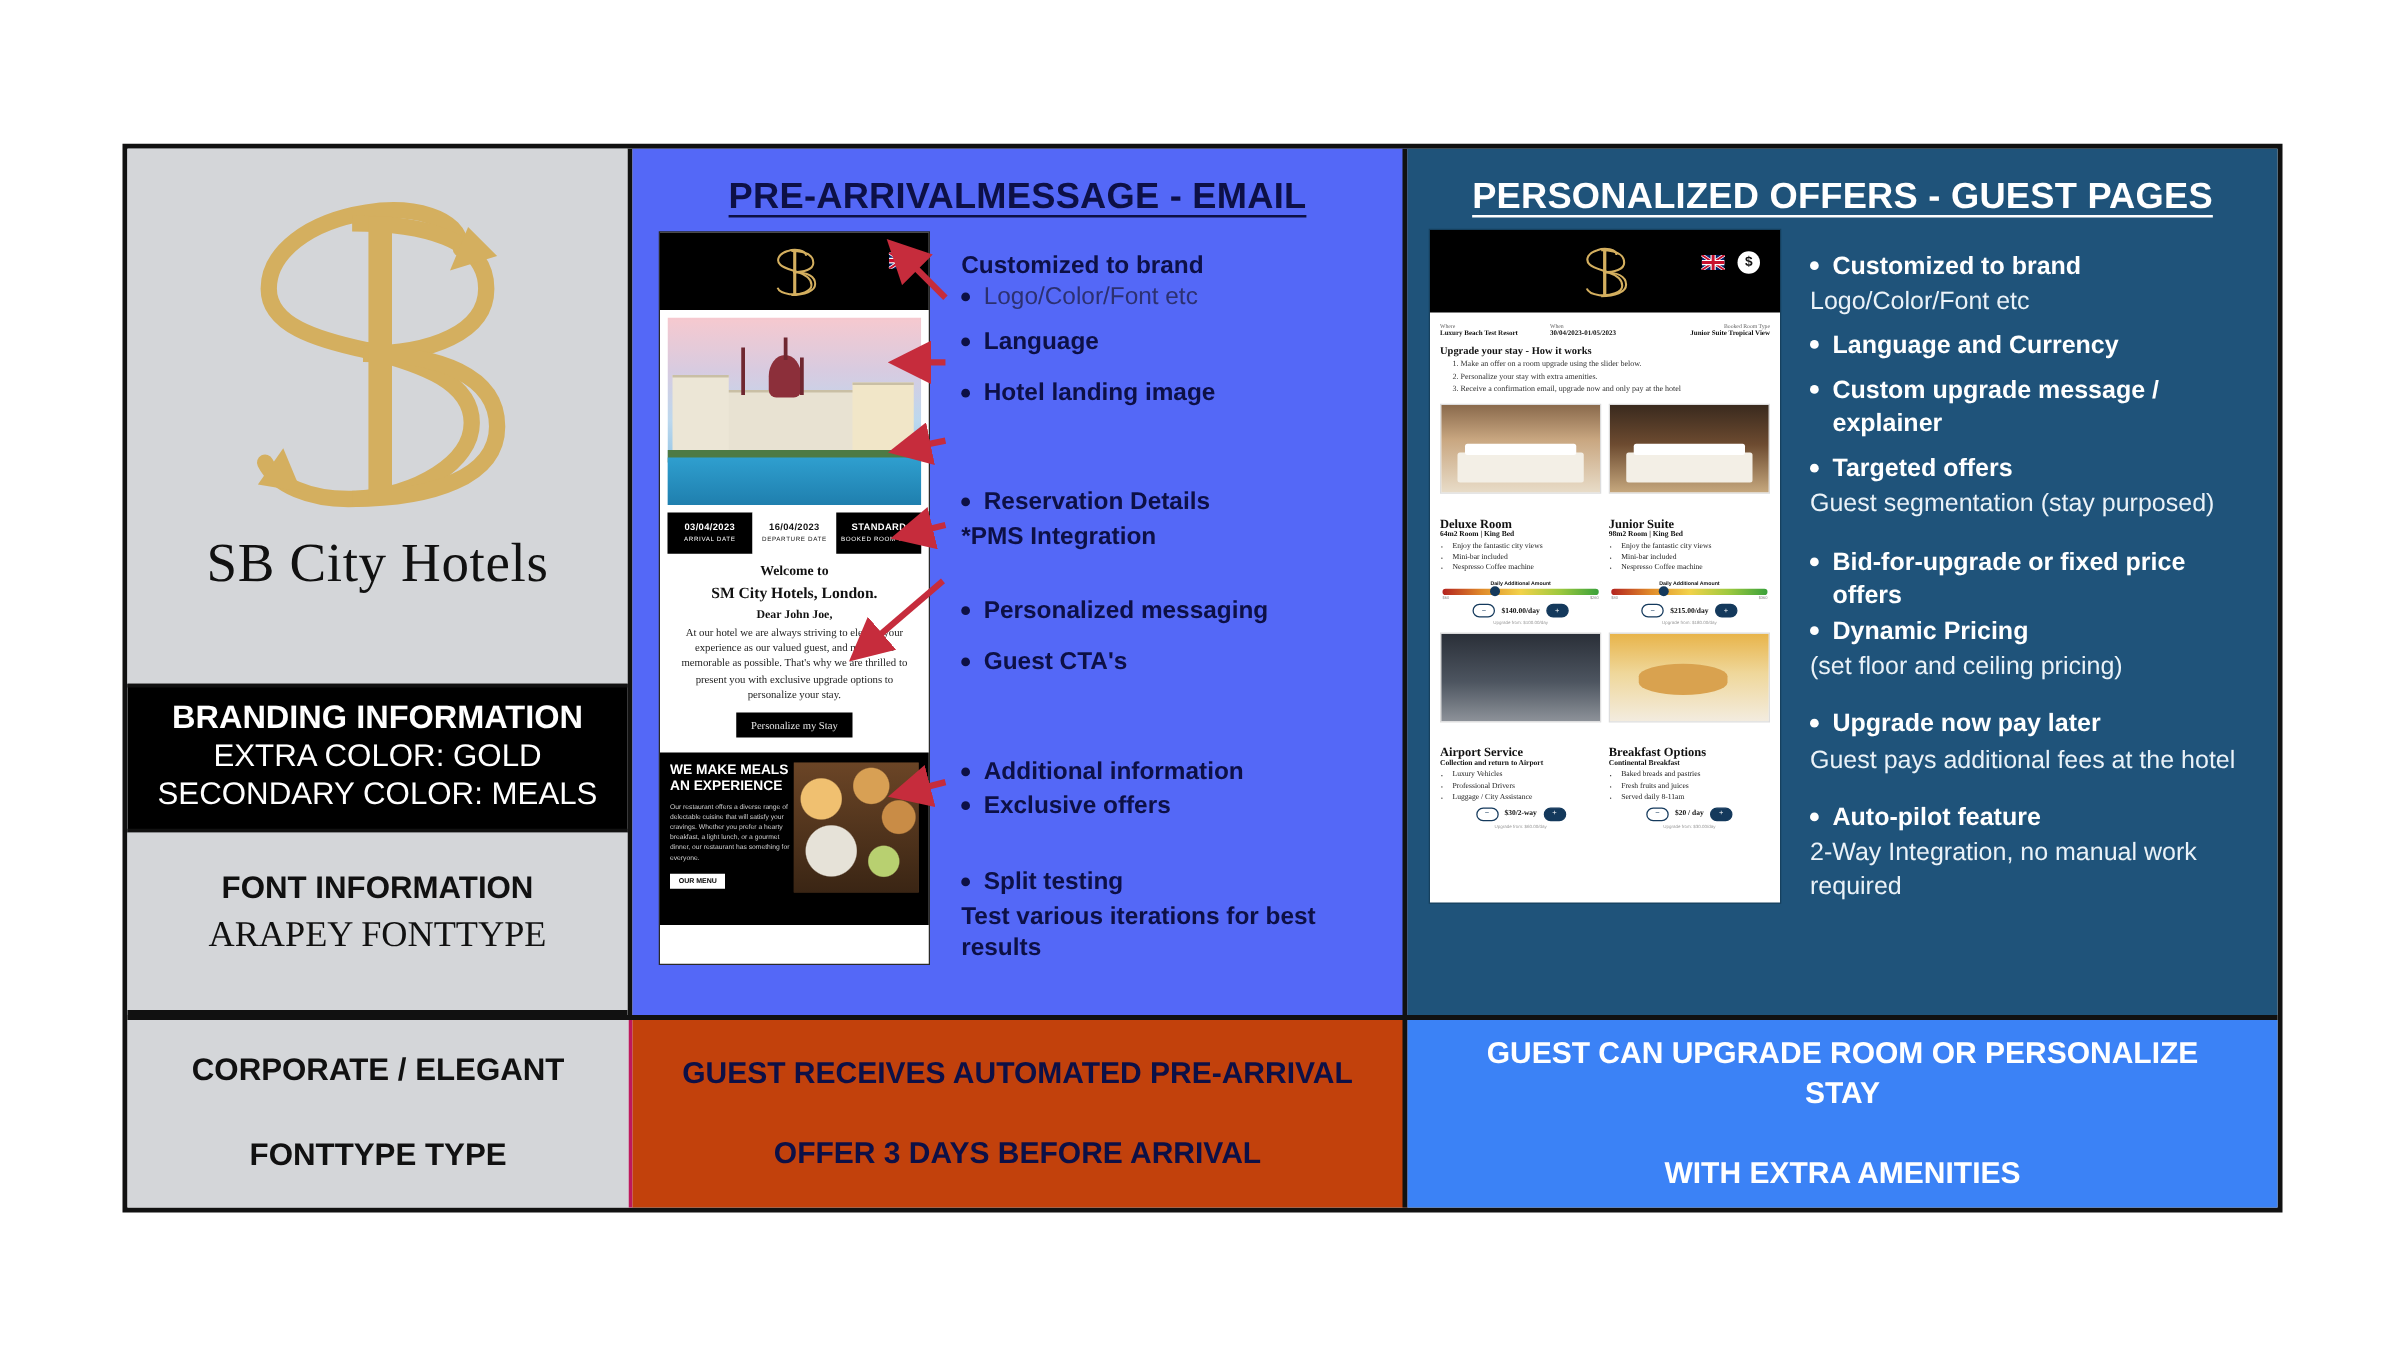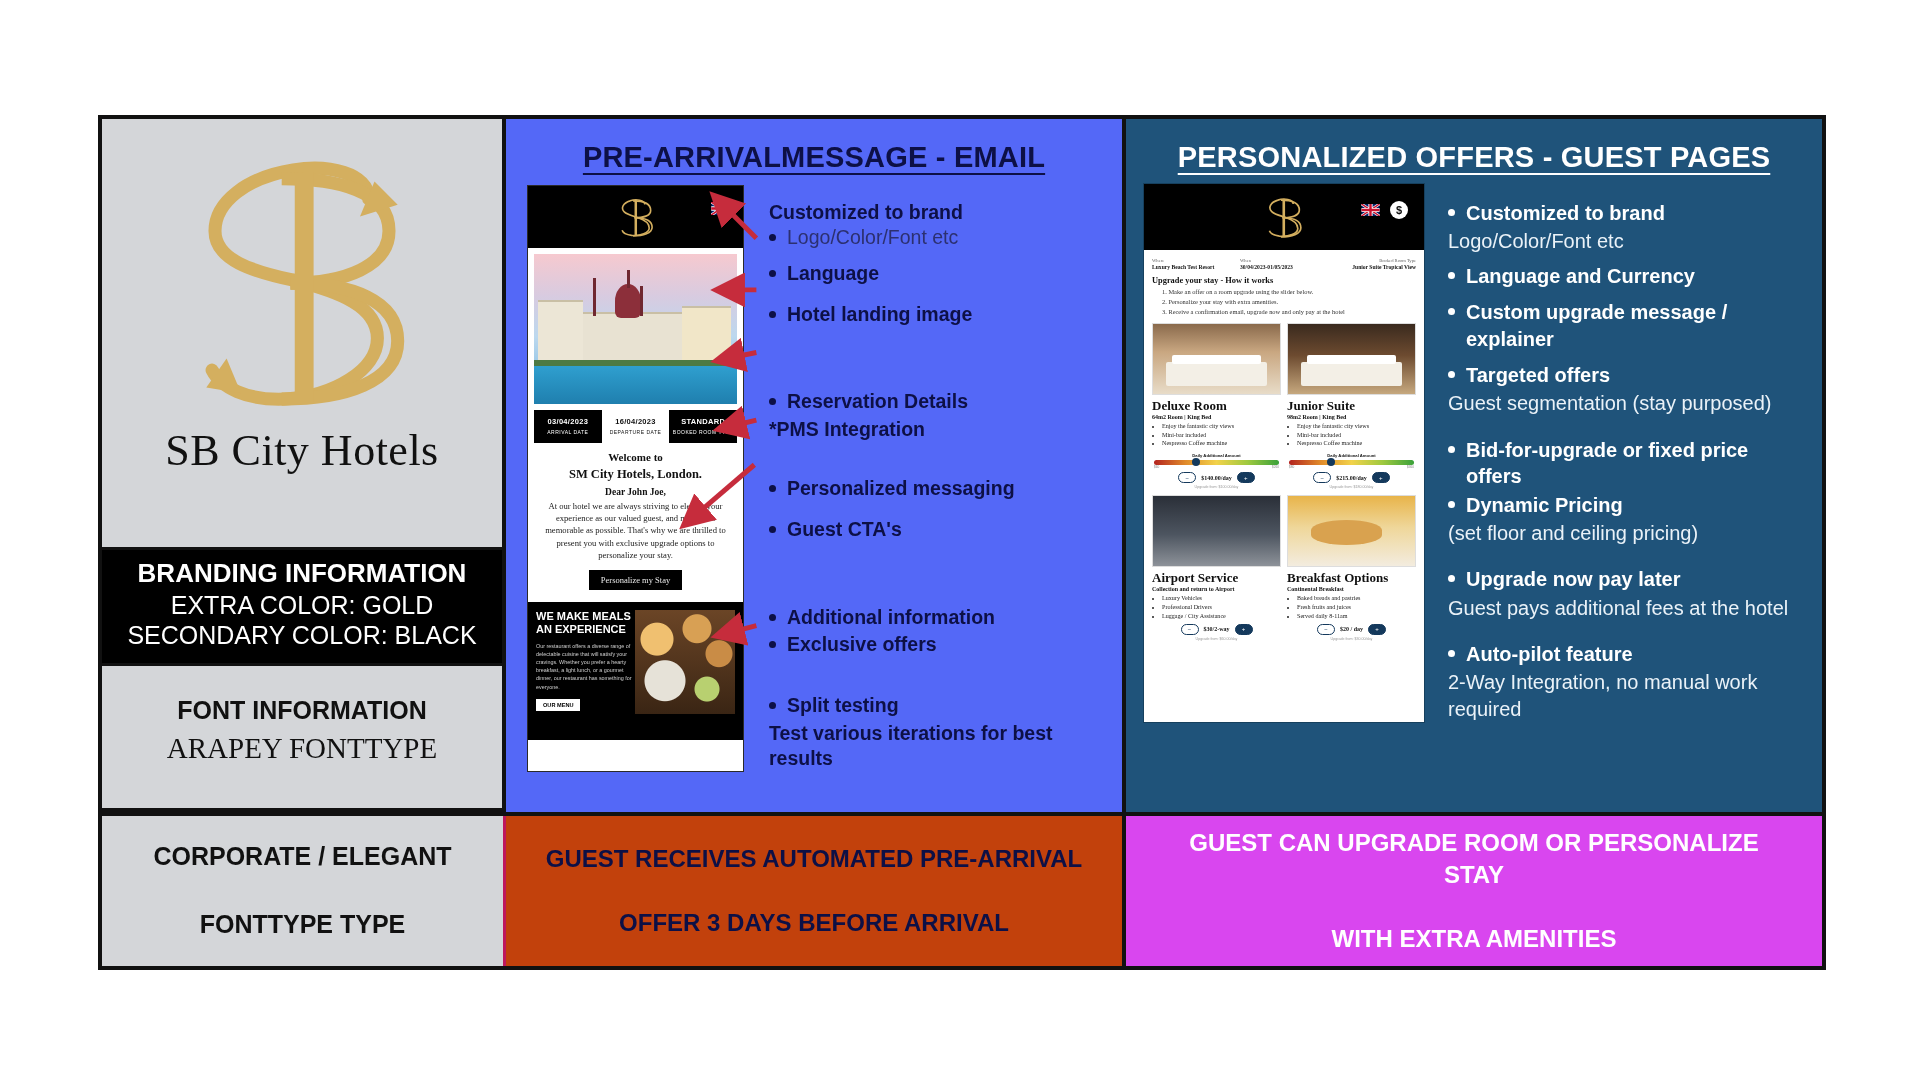--- a/index.html
+++ b/index.html
@@ -143,21 +143,21 @@
   .gp-grid{display:flex;gap:6px;padding:6px 8px 0;}
   .card{flex:1;}
   .cimg{height:70px;background:#6a513a;border:1px solid #ddd;position:relative;overflow:hidden;}
   .cimg.room1{background:linear-gradient(180deg,#8a6a4c 0%,#c9a781 40%,#e8dcc8 100%);}
   .cimg.room2{background:linear-gradient(180deg,#3a2a1e 0%,#6d4b30 45%,#c6a87e 100%);}
   .cimg.car{background:linear-gradient(180deg,#2a2f38 0%,#4d5560 55%,#8d9299 100%);}
   .cimg.brk{background:linear-gradient(180deg,#e8b44a 0%,#efd79a 45%,#f3ecdf 100%);}
   .bedw{position:absolute;left:10%;right:10%;bottom:8px;height:24px;background:#f3efe6;border-radius:2px;}
   .bedw:before{content:"";position:absolute;left:6%;right:6%;top:-7px;height:9px;background:#fff;border-radius:2px;}
   .croi{position:absolute;left:18%;top:34%;width:56%;height:36%;background:#d9a24f;border-radius:50%/40%;}
-  .ctitle{font-family:"Liberation Serif", serif;font-size:13px;font-weight:bold;color:#111;margin-top:3px;}
+  .ctitle{font-family:"Liberation Serif", serif;font-size:10px;font-weight:bold;color:#111;margin-top:19px;}
   .csub{font-family:"Liberation Serif", serif;font-size:6px;font-weight:bold;color:#111;}
   .clist{font-family:"Liberation Serif", serif;font-size:6.1px;color:#222;margin:2px 0 0 10px;padding:0;line-height:1.45;}
   .amt-lbl{text-align:center;font-size:4.2px;font-weight:bold;color:#111;margin-top:5px;}
   .slider{height:5px;border-radius:3px;margin:2px 2px 0;background:linear-gradient(90deg,#b3231f,#e08a2a,#f2d24a,#9ec93f,#3aa13a);position:relative;}
   .knob{position:absolute;top:-2px;left:30%;width:8px;height:8px;border-radius:50%;background:#14395c;}
   .ends{display:flex;justify-content:space-between;font-size:3.2px;color:#888;padding:0 2px;}
   .prow{display:flex;align-items:center;justify-content:center;gap:5px;margin-top:3px;}
   .pbtn{width:16px;height:9px;border-radius:6px;border:1px solid #14395c;color:#14395c;font-size:6px;display:flex;align-items:center;justify-content:center;}
   .pbtn.fill{background:#14395c;color:#fff;border-color:#14395c;}
   .pval{font-family:"Liberation Serif", serif;font-size:6px;color:#111;font-weight:bold;}
@@ -166,21 +166,21 @@
   .bullets-right{flex:1 1 auto;padding:16px 30px 0 24px;}
   .bw{color:#ffffff;font-size:20px;line-height:1.32;}
   .bw.bold{font-weight:bold;}
   .bw.sub{font-weight:400;color:#eaf2f8;}
   .dotw{width:7px;height:7px;border-radius:50%;background:#ffffff;flex:0 0 7px;margin:9px 11px 0 0;}
 
   
   .bar{display:flex;align-items:center;justify-content:center;text-align:center;box-sizing:border-box;}
   .bar-email{width:620px;flex:0 0 620px;background:#c2410c;border-right:4px solid #111;}
   .bar-email span{color:#0d1046;font-size:24px;font-weight:bold;line-height:1.33;display:block;padding:0 18px;}
-  .bar-offers{flex:1 1 auto;background:#d946ef;}
+  .bar-offers{flex:1 1 auto;background:#3b82f6;}
   .bar-offers span{color:#fff;font-size:24px;font-weight:bold;line-height:1.33;display:block;padding:0 30px;}
 </style>
 </head>
 <body>
 
 <div class="board">
 
   <div class="row-top">
 
     <div class="col-brand">
@@ -198,21 +198,21 @@
           <rect x="95" y="22" width="13" height="158" fill="#d4af5f"></rect>
           <path d="M150 28 L166 44 L140 52 Z" fill="#d4af5f"></path>
           <path d="M48 150 L34 170 L58 174 Z" fill="#d4af5f"></path>
         </svg>
         <div class="brand-name">SB City Hotels</div>
       </div>
 
       <div class="black-band">
         <div class="bb-title">BRANDING INFORMATION</div>
         <div class="bb-line">EXTRA COLOR: GOLD</div>
-        <div class="bb-line">SECONDARY COLOR: BLACK</div>
+        <div class="bb-line">SECONDARY COLOR: MEALS</div>
       </div>
 
       <div class="font-cell">
         <div class="fc-title">FONT INFORMATION</div>
         <div class="fc-sub">ARAPEY FONTTYPE</div>
       </div>
 
     </div>
 
     <div class="col-email">

